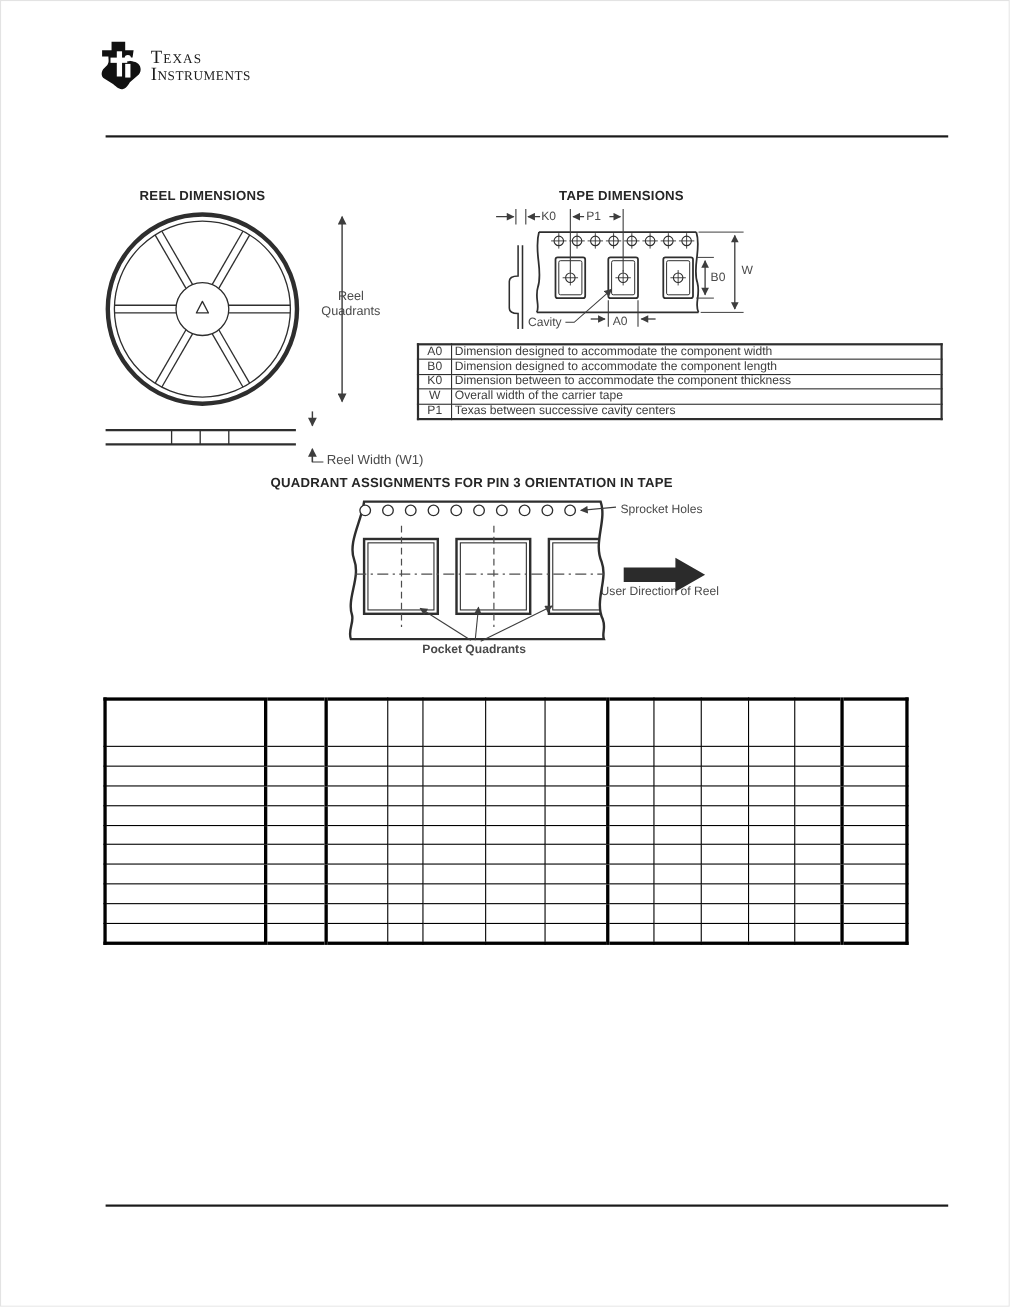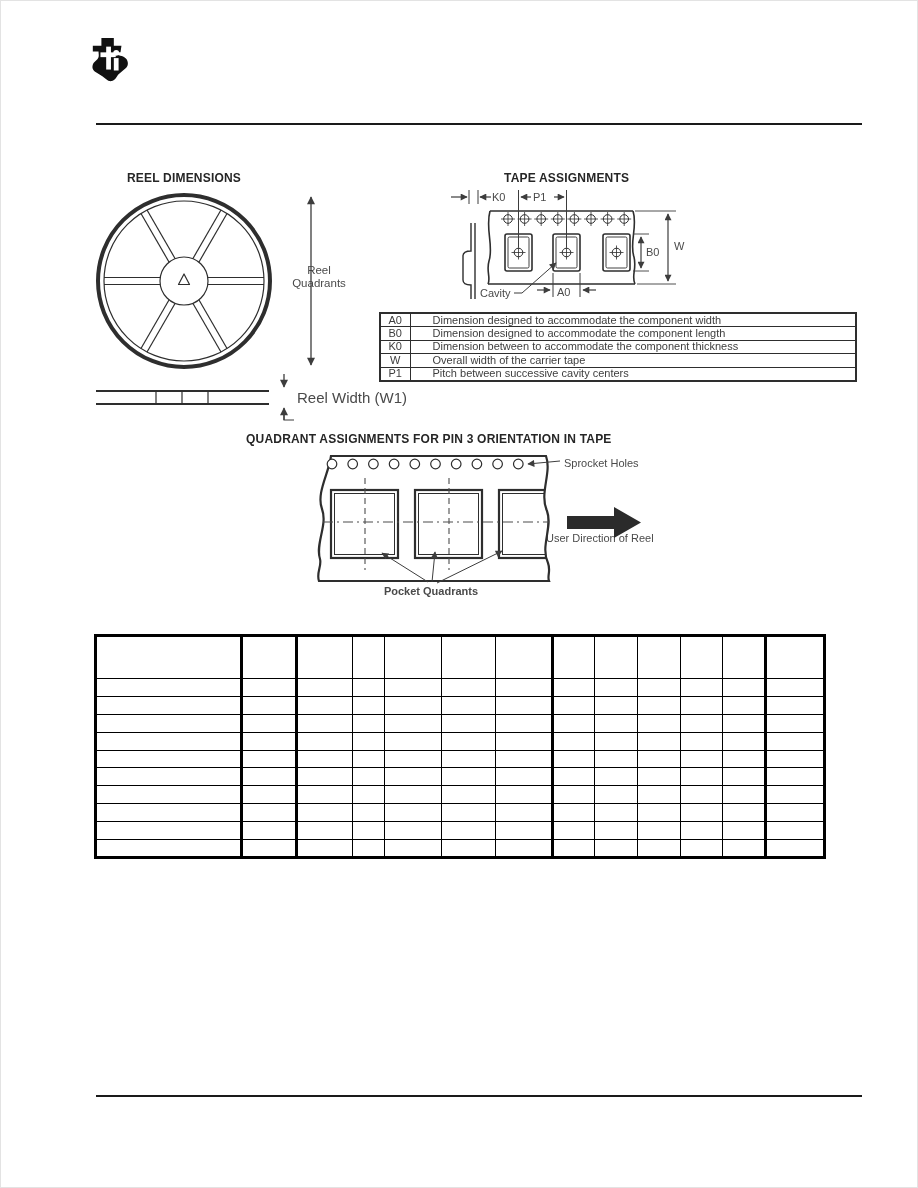--- a/index.html
+++ b/index.html
@@ -14,21 +14,21 @@
   
   .logo { position:absolute; left:88px; top:34px; display:flex; }
   .logo-text { margin-left:6px; font-family:"Liberation Serif", serif; color:#1c1c1c; }
   .logo-text .l1 { font-variant:small-caps; font-size:17px; letter-spacing:1px; line-height:1.0; margin-top:8px; }
   .logo-text .l2 { font-variant:small-caps; font-size:17px; letter-spacing:0.5px; line-height:1.0; margin-top:-1px; }
 
   
   #legend-table { position:absolute; left:378px; top:311px; width:478px; border-collapse:collapse; table-layout:fixed; border:2px solid #2e2e2e; font-size:11px; color:#3d3d3d; }
   #legend-table td { border:1.4px solid #2e2e2e; height:13.6px; line-height:1; padding:0; }
   #legend-table td.sym { width:30px; text-align:center; }
-  #legend-table td.desc { padding-left:22px; }
+  #legend-table td.desc { padding-left:3px; }
 
   
   #main-table { position:absolute; left:93px; top:633px; width:729px; border-collapse:collapse; table-layout:fixed; border:3px solid #000; }
   #main-table th, #main-table td { border:1.8px solid #000; padding:0; }
   #main-table thead th { height:43px; }
   #main-table tbody td { height:17.9px; }
   #main-table th:nth-child(1), #main-table td:nth-child(1),
   #main-table th:nth-child(2), #main-table td:nth-child(2),
   #main-table th:nth-child(7), #main-table td:nth-child(7),
   #main-table th:nth-child(12), #main-table td:nth-child(12) { border-right-width:3px; }
@@ -39,32 +39,36 @@
 <div class="page">
 
   <div class="logo">
     <svg width="42" height="50" viewBox="0 0 44 50">
       <path fill="#111" d="M13,2 L26,2 L26,10 L34,10 L33,17 L27,17 C28,21 34,20 37,22 C41,24 42,30 39,33 L31,40 C29,42 28,46 24,47 C20,48 17,44 14,42 L6,37 C3,35 3,31 5,28 L9,24 C11,21 10,19 10,16 L4,16 L4,10 L13,10 Z"></path>
       <rect x="18" y="11" width="5" height="24" fill="#fff"></rect>
       <rect x="12" y="17" width="16" height="5" fill="#fff"></rect>
       <rect x="26" y="23" width="5" height="13" fill="#fff"></rect>
       <circle cx="28.5" cy="17.5" r="3" fill="#fff"></circle>
     </svg>
+    <div class="logo-text">
+      <div class="l1">Texas</div>
+      <div class="l2">Instruments</div>
+    </div>
   </div>
 
   <div class="rule" style="left:95px; top:122px; width:766px;"></div>
 
   <div class="title ctr" style="left:124px; top:170px; width:118px;">REEL DIMENSIONS</div>
-  <div class="title ctr" style="left:503px; top:170px; width:122px;">TAPE ASSIGNMENTS</div>
+  <div class="title ctr" style="left:503px; top:170px; width:122px;">TAPE DIMENSIONS</div>
 
   <div class="lbl ctr" style="left:289px; top:263px; width:58px; font-size:11.5px;">
     <div>Reel</div>
     <div>Quadrants</div>
   </div>
-  <div class="lbl" style="left:296px; top:388px; font-size:15px;">Reel Width (W1)</div>
+  <div class="lbl" style="left:296px; top:411px; font-size:12px;">Reel Width (W1)</div>
 
   <div class="lbl" style="left:491px; top:190px;">K0</div>
   <div class="lbl" style="left:532px; top:190px;">P1</div>
   <div class="lbl" style="left:645px; top:245px;">B0</div>
   <div class="lbl" style="left:673px; top:239px;">W</div>
   <div class="lbl" style="left:479px; top:286px;">Cavity</div>
   <div class="lbl" style="left:556px; top:285px;">A0</div>
 
   <table id="legend-table">
     <tbody>
@@ -79,21 +83,21 @@
       <tr>
           <td class="sym">K0</td>
           <td class="desc">Dimension between to accommodate the component thickness</td>
         </tr>
       <tr>
           <td class="sym">W</td>
           <td class="desc">Overall width of the carrier tape</td>
         </tr>
       <tr>
           <td class="sym">P1</td>
-          <td class="desc">Pitch between successive cavity centers</td>
+          <td class="desc">Texas between successive cavity centers</td>
         </tr>
     </tbody>
   </table>
 
   <div class="title" style="left:245px; top:431px;">QUADRANT ASSIGNMENTS FOR PIN 3 ORIENTATION IN TAPE</div>
   <div class="lbl" style="left:563px; top:456px;text-align:right;">Sprocket Holes</div>
   <div class="lbl" style="left:545px; top:531px;">User Direction of Reel</div>
   <div class="lbl ctr" style="left:378px; top:584px; width:104px;font-weight:bold;">Pocket Quadrants</div>
 
   <div class="lbl ctr" style="left:338px; top:497px; width:22px;">Q1</div>

